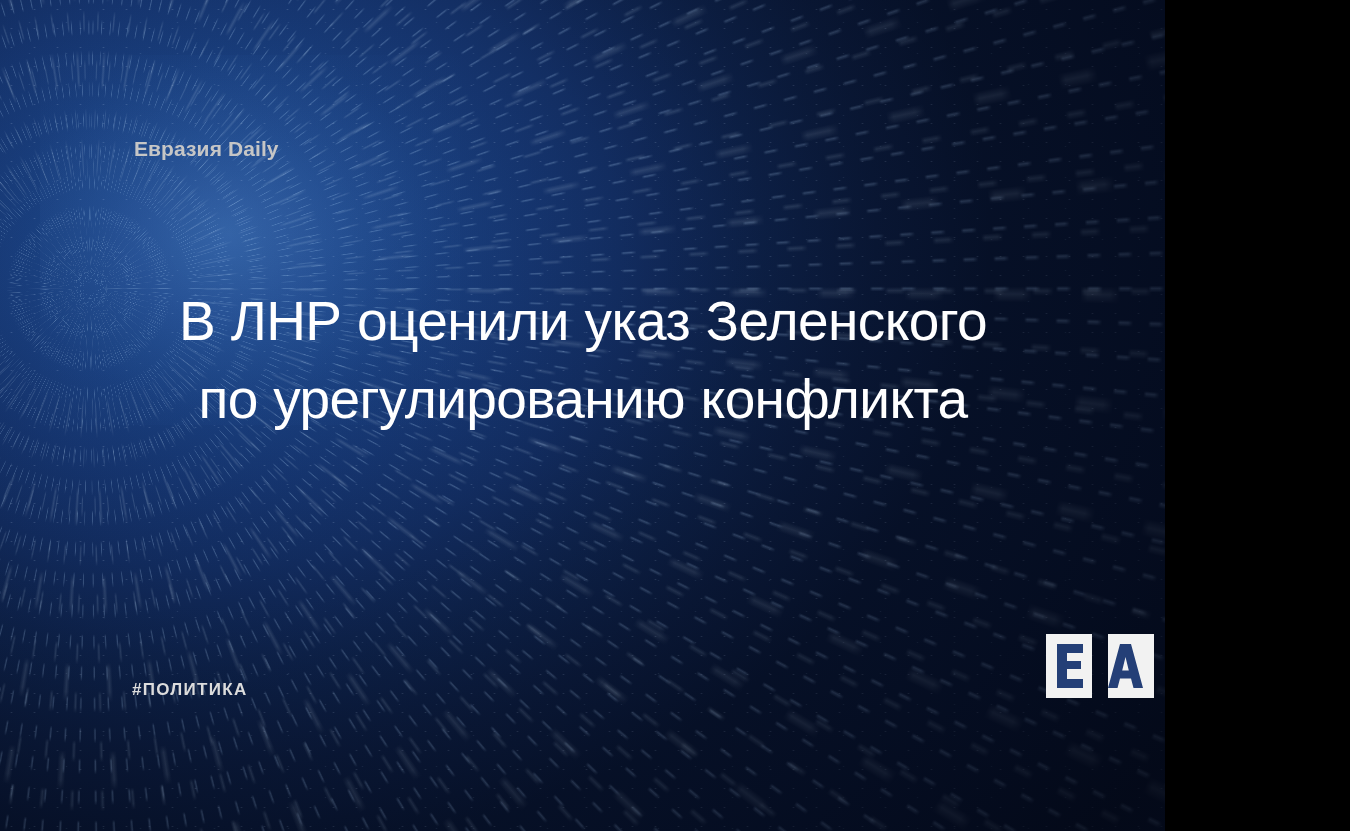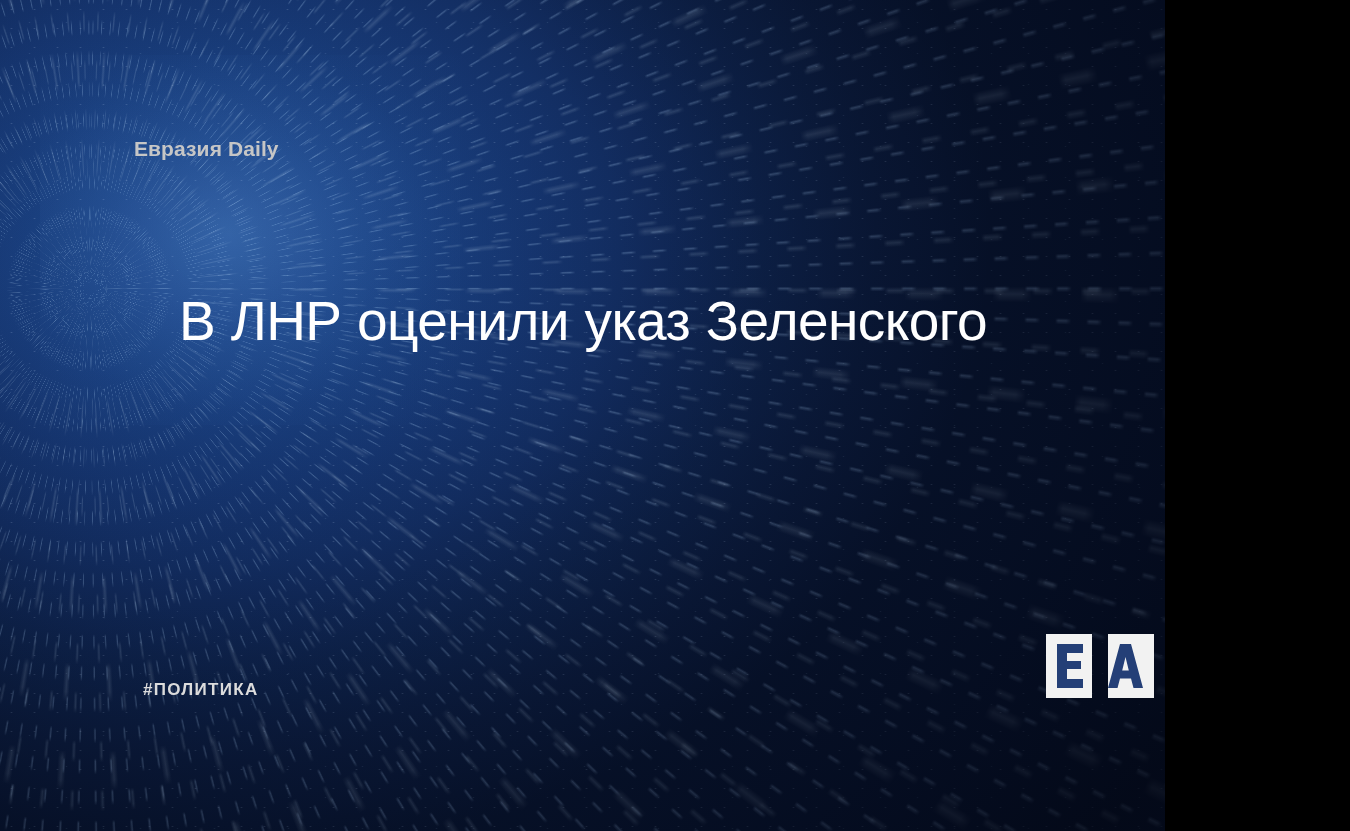--- a/index.html
+++ b/index.html
@@ -188,21 +188,21 @@
     font-weight: normal;
     color: #ffffff;
     letter-spacing: -0.6px;
     word-spacing: 1px;
     margin-top: 20px;
   }
   .headline .hl-line { display: block; white-space: nowrap; }
 
   .tag {
     position: absolute;
-    left: 143px;
+    left: 132px;
     top: 680px;
     font-size: 17px;
     font-weight: bold;
     color: #dcdcdc;
     letter-spacing: 1.3px;
     white-space: nowrap;
   }
 
   
   .logo {
@@ -244,20 +244,21 @@
   <div class="speckle"></div>
   <div class="core-glow"></div>
   <div class="bg-vignette"></div>
 
   <div class="content">
 
     <div class="brand">Евразия Daily</div>
 
     <div class="headline">
       <span class="hl-line">В ЛНР оценили указ Зеленского</span>
+      <span class="hl-line">по урегулированию конфликта</span>
     </div>
 
     <div class="tag">#ПОЛИТИКА</div>
 
     <div class="logo">
       <div class="logo-tile tile-e"></div>
       <div class="logo-tile tile-a"></div>
       <div class="logo-tile tile-d"></div>
 
       <svg class="logo-svg" viewBox="0 0 170 64">

